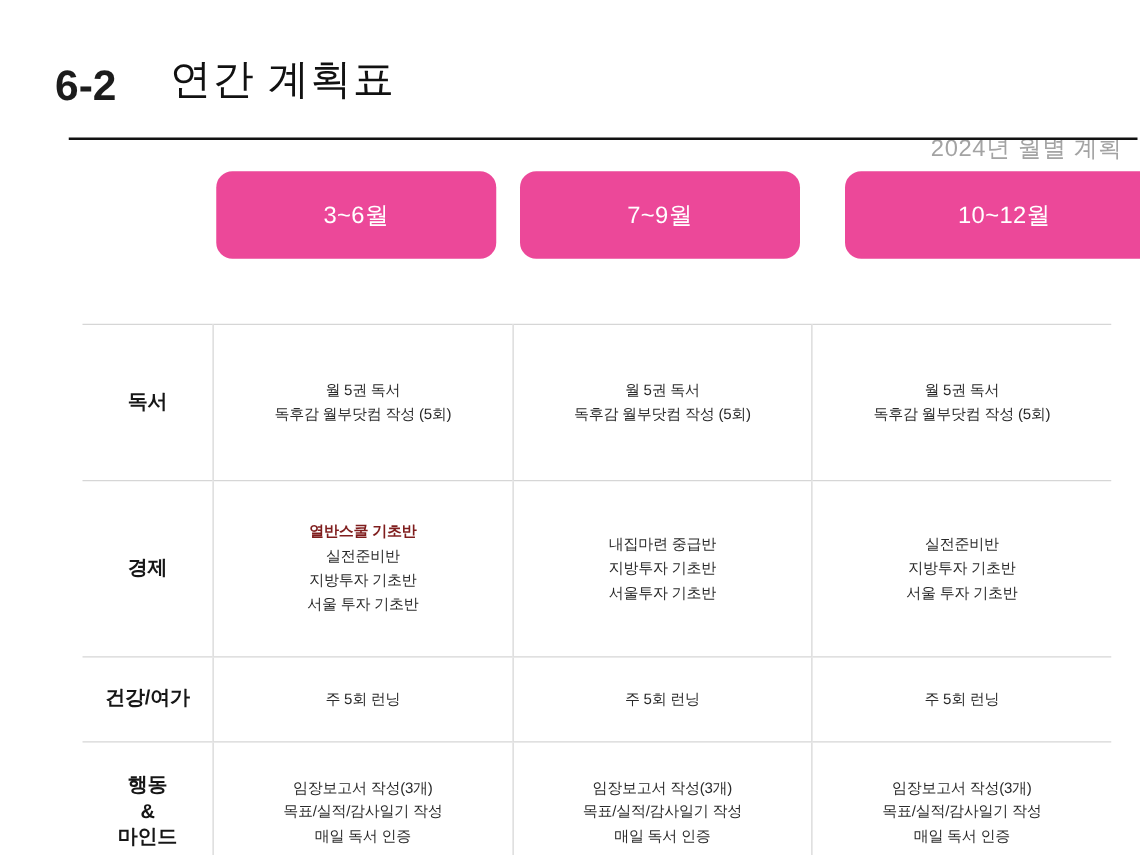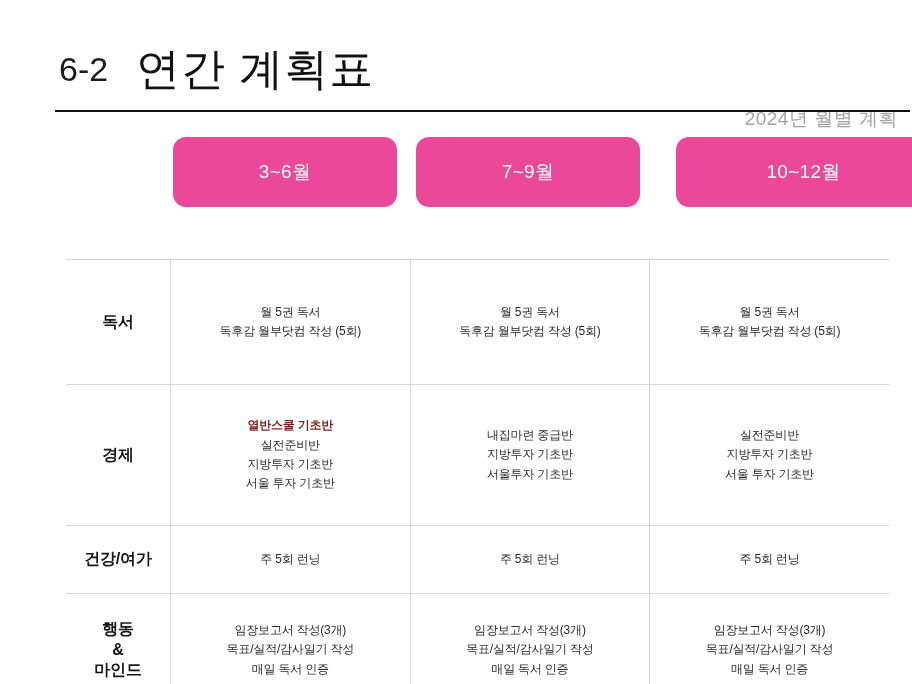--- a/index.html
+++ b/index.html
@@ -26,34 +26,34 @@
   #title-row {
     position: absolute;
     left: 0;
     top: 44px;
     width: 912px;
     height: 62px;
   }
 
   #title-number {
     position: absolute;
-    left: 59px;
+    left: 44px;
     top: 8px;
     font-size: 34px;
-    font-weight: 400;
+    font-weight: 700;
     letter-spacing: 0px;
     color: #1c1c1c;
     line-height: 1;
   }
 
   #title-text {
     position: absolute;
     left: 136px;
     top: 0px;
-    font-size: 44px;
+    font-size: 33px;
     font-weight: 400;
     letter-spacing: 1px;
     color: #111111;
     line-height: 1.15;
   }
 
   #subtitle {
     position: absolute;
     right: 14px;
     top: 30px;

